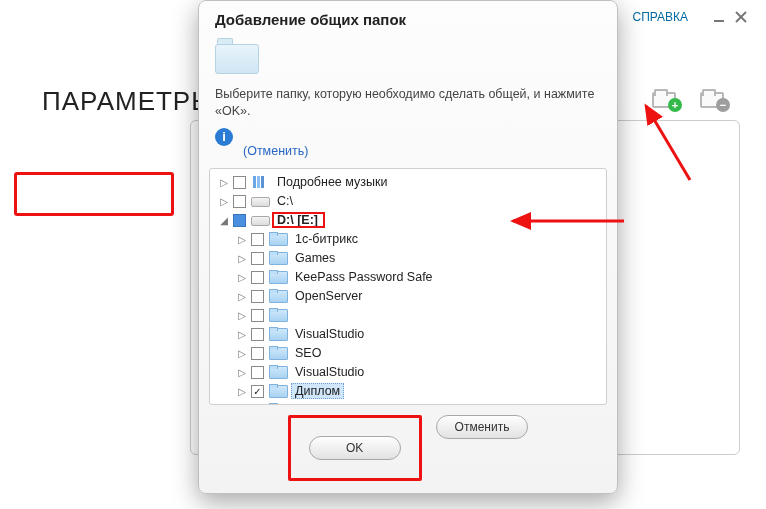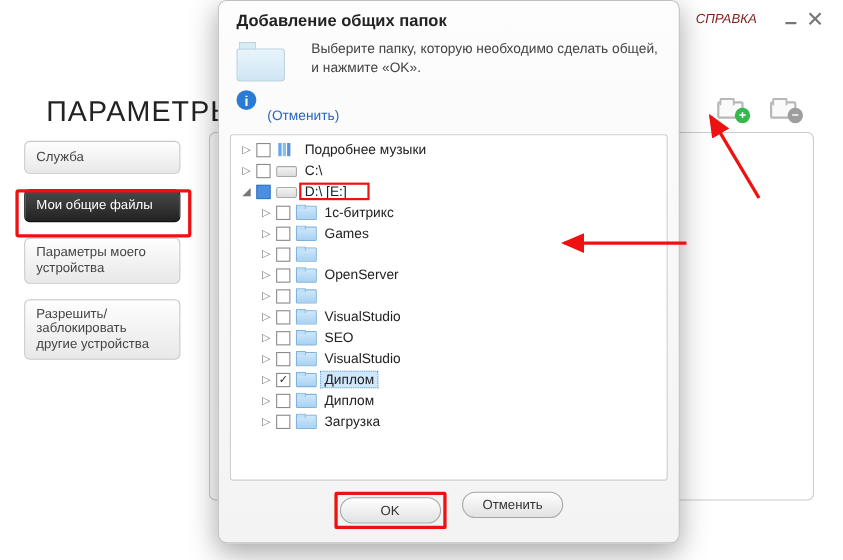--- a/index.html
+++ b/index.html
@@ -13,21 +13,21 @@
     position:relative;
     overflow:hidden;
   }
 
   
   .main-window { position:absolute; inset:0; background:#fff; }
   .titlebar {
     height:34px; display:flex; align-items:center; justify-content:flex-end;
     padding:0 14px; font-size:12px; color:#555;
   }
-  .titlebar a { color:#7f1d1d; text-decoration:none; margin-right:20px;font-style:italic; }
+  .titlebar a { color:#0369a1; text-decoration:none; margin-right:20px; }
   .win-btn { width:22px; height:22px; display:inline-flex; align-items:center; justify-content:center; color:#777; }
   .page-title {
     position:absolute; left:42px; top:86px;
     font-family:"Segoe UI Light","Segoe UI",sans-serif;
     font-weight:300; font-size:26px; letter-spacing:1px; color:#222;
   }
   .sidenav { position:absolute; left:22px; top:128px; width:142px; }
   .side-btn {
     display:flex; align-items:center;
     width:142px; min-height:30px; padding:6px 10px;
@@ -84,21 +84,21 @@
   .dialog {
     position:absolute; left:176px; top:0; width:420px; height:494px;
     background:linear-gradient(#fdfdfd,#f3f3f3);
     border:1px solid #bfbfbf; border-radius:8px;
     box-shadow:0 8px 26px rgba(0,0,0,.35);
     display:flex; flex-direction:column;margin-left:22px;
   }
   .dlg-title {
     padding:10px 16px 4px; font-weight:600; font-size:15px; color:#222;
   }
-  .dlg-head { display:flex; gap:24px; padding:4px 16px 6px; }
+  .dlg-head { display:flex; gap:12px; padding:4px 16px 6px;flex-direction:column; }
   .dlg-folder {
     width:44px; height:36px; flex:none; position:relative; margin-top:2px;
   }
   .dlg-folder .back{
     position:absolute; inset:0; top:6px; border-radius:3px;
     background:linear-gradient(#e8f4fb,#cfe6f3); border:1px solid #b7d2e2;
   }
   .dlg-folder .tab{
     position:absolute; top:0; left:2px; width:16px; height:8px;
     background:#d8ecf6; border:1px solid #b7d2e2; border-bottom:none; border-radius:2px 2px 0 0;
@@ -142,27 +142,27 @@
   .ic.drive::before{
     content:""; position:absolute; left:0; top:3px; width:17px; height:8px;
     background:linear-gradient(#f4f4f4,#dcdcdc); border:1px solid #a9a9a9; border-radius:2px;
   }
   .ic.lib::before{
     content:""; position:absolute; left:2px; top:1px; width:3px; height:12px; background:#6aa6e5;
     box-shadow:4px 0 #8bbff0, 8px 0 #5c93d4;
   }
   .lbl { padding:0 4px; }
   .lbl.sel { background:#cfe6fb; border:1px dotted #6aa0d8; padding:0 3px; }
-  .boxed { outline:2px solid #e11; outline-offset:-1px; padding-right:20px; }
+  .boxed { outline:2px solid #e11; outline-offset:-1px; padding-right:6px;font-weight:bold; }
 
   .dlg-btns {
     display:flex; gap:14px; justify-content:center; padding:10px 0 12px;
   }
   .ok-hl {
-    border:3px solid #e11; padding:2px; border-radius:2px;text-decoration:underline;
+    border:3px solid #e11; padding:18px; border-radius:2px;text-decoration:underline;
   }
 
   
   .pad { display:inline-block; }
 </style>
 </head>
 <body>
 
 <div class="main-window">
 
@@ -176,34 +176,20 @@
     <span class="win-btn">
       <svg width="12" height="12">
           <line x1="1" y1="1" x2="11" y2="11" stroke="#777" stroke-width="2"></line>
           <line x1="11" y1="1" x2="1" y2="11" stroke="#777" stroke-width="2"></line>
         </svg>
     </span>
   </div>
 
   <div class="page-title">ПАРАМЕТРЫ</div>
 
-  <div class="sidenav">
-    <div class="side-btn">
-        <span>Служба</span>
-      </div>
-    <div class="side-btn active">
-        <span>Мои общие файлы</span>
-      </div>
-    <div class="side-btn">
-        <span>Параметры моего устройства</span>
-      </div>
-    <div class="side-btn">
-        <span>Разрешить/ заблокировать другие устройства</span>
-      </div>
-  </div>
   <div class="side-hl"></div>
 
   <div class="tool-icons">
     <div class="tool-icon">
       <div class="folder-shape"></div>
         <div class="badge add">+</div>
     </div>
     <div class="tool-icon">
       <div class="folder-shape"></div>
         <div class="badge rem">−</div>
@@ -279,20 +265,21 @@
           <span class="exp">▷</span>
           <span class="cb "></span>
           <span class="ic folder"></span>
           <span class="lbl">Games</span>
         </div>
         <div class="node">
           <span class="pad" style="width:26px"></span>
           <span class="exp">▷</span>
           <span class="cb "></span>
           <span class="ic folder"></span>
+          <span class="lbl">KeePass Password Safe</span>
         </div>
         <div class="node">
           <span class="pad" style="width:26px"></span>
           <span class="exp">▷</span>
           <span class="cb "></span>
           <span class="ic folder"></span>
           <span class="lbl">OpenServer</span>
         </div>
         <div class="node">
           <span class="pad" style="width:26px"></span>

